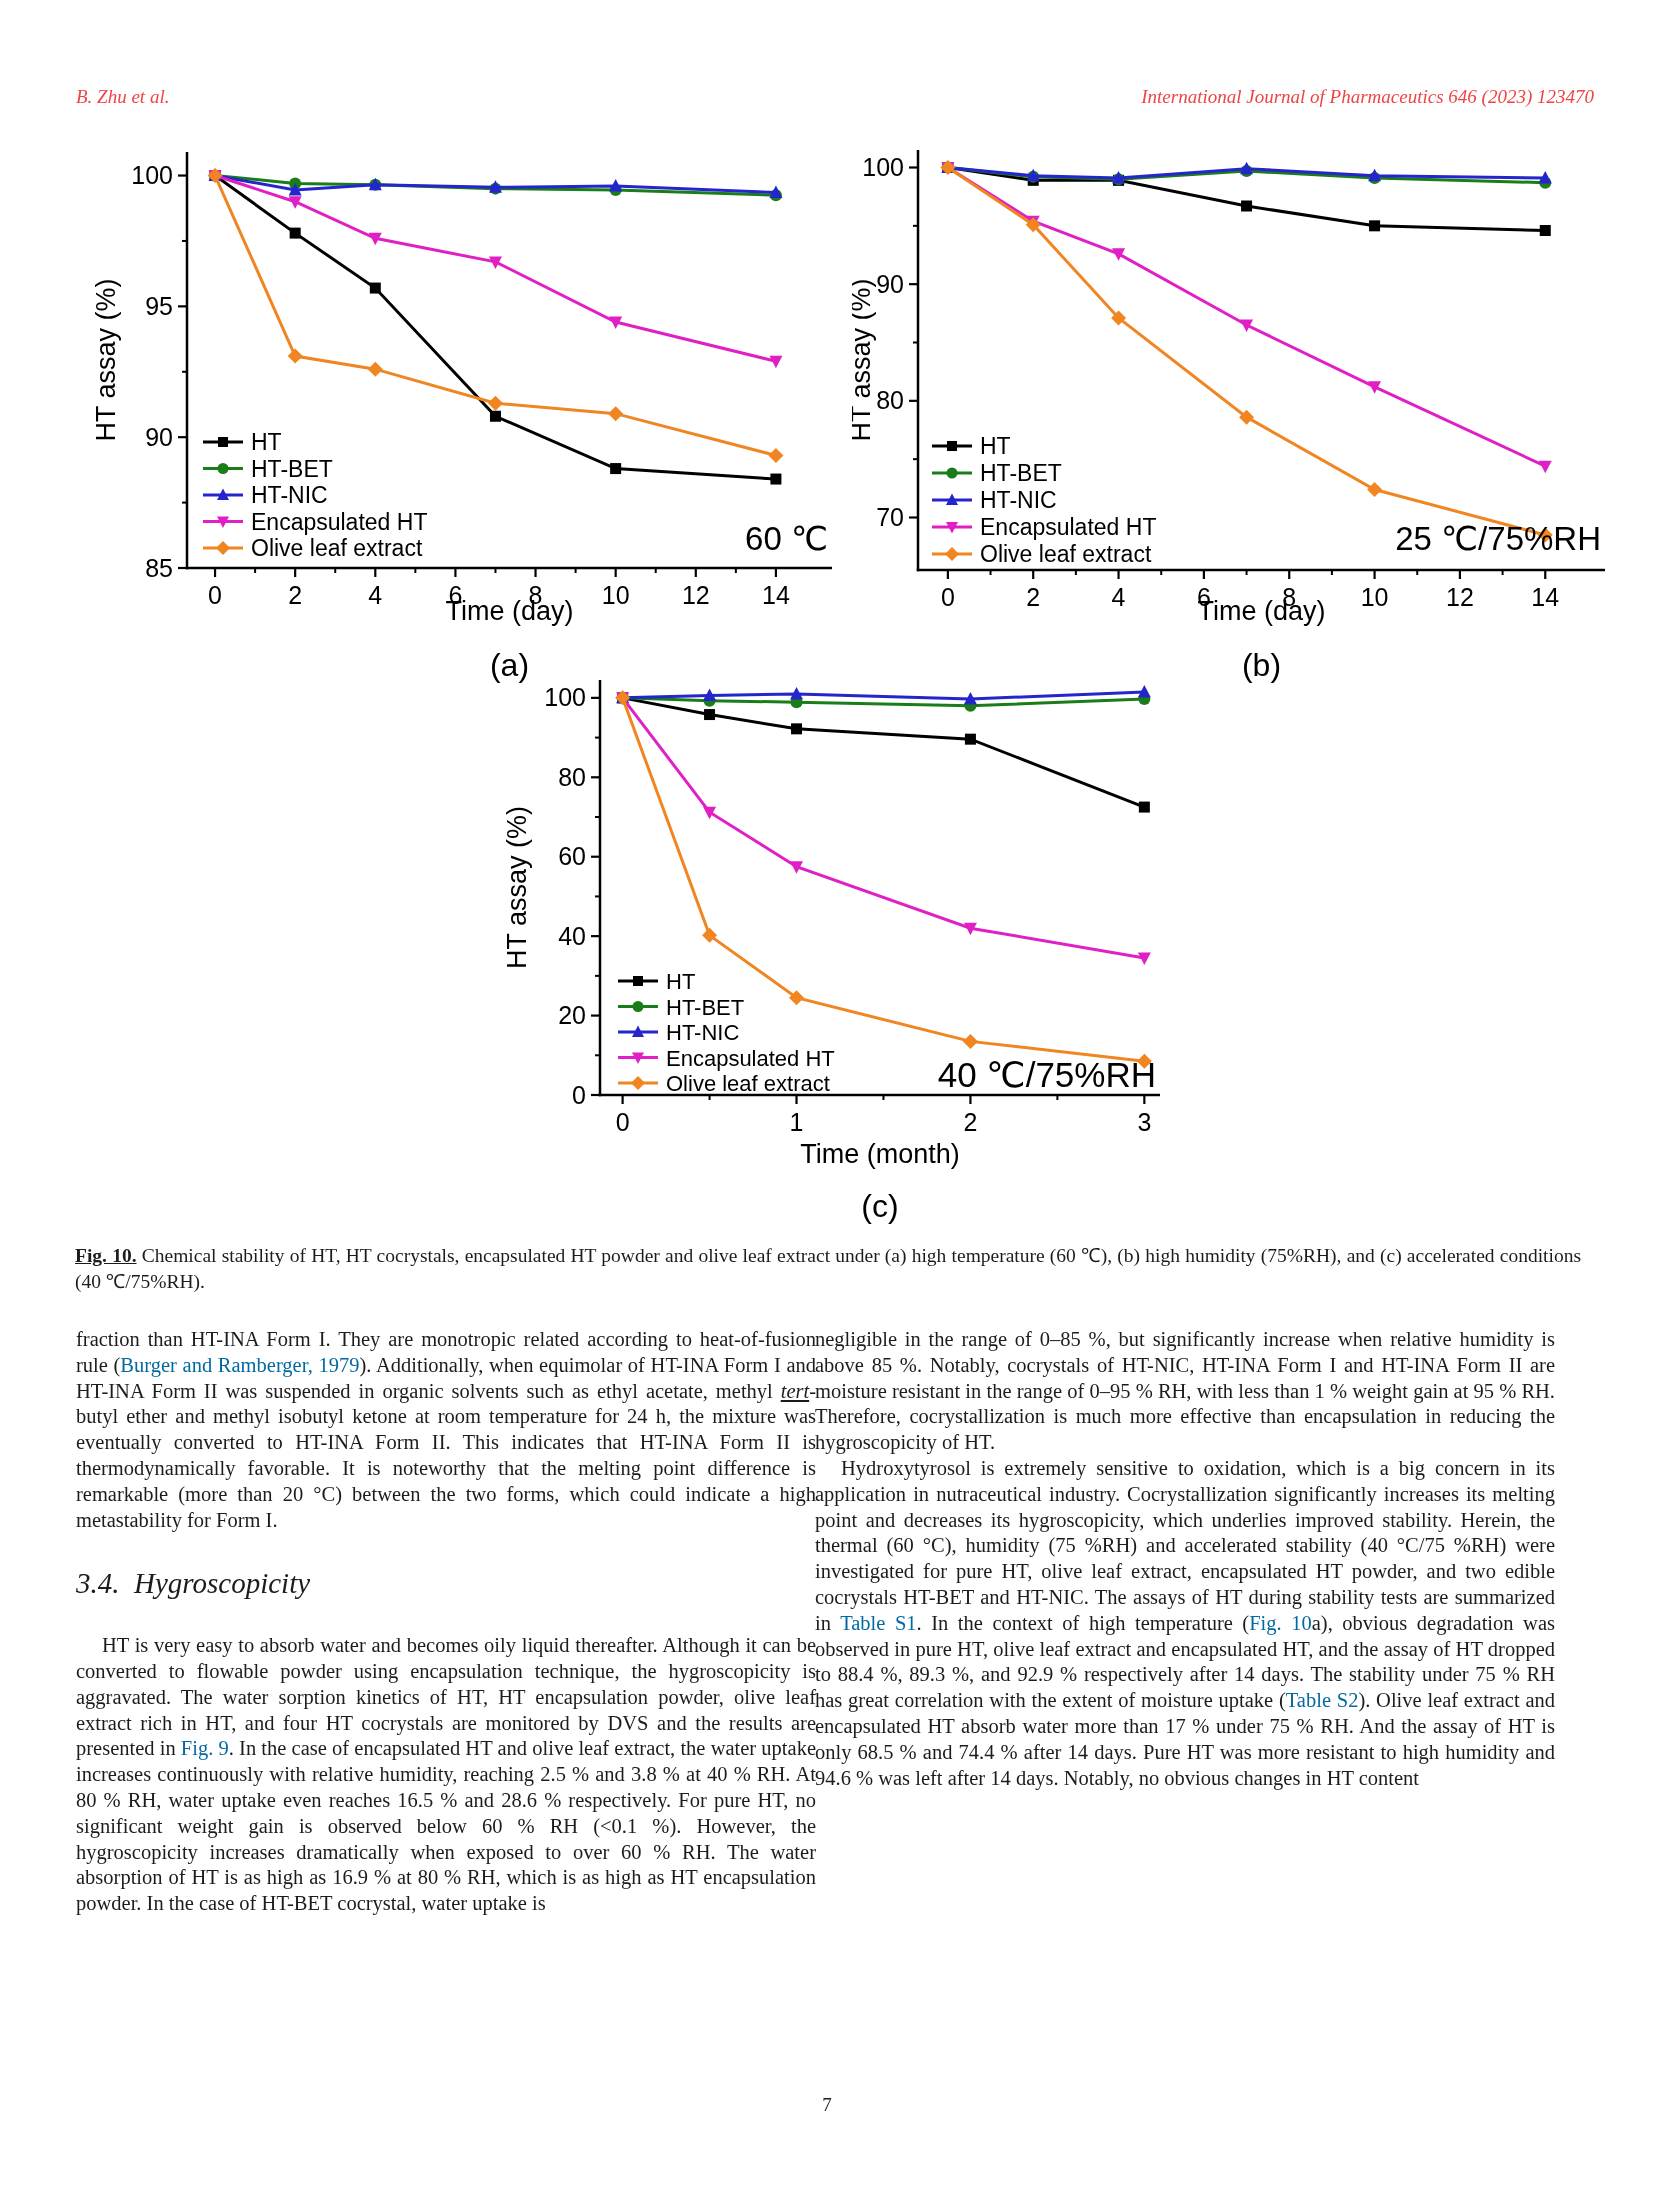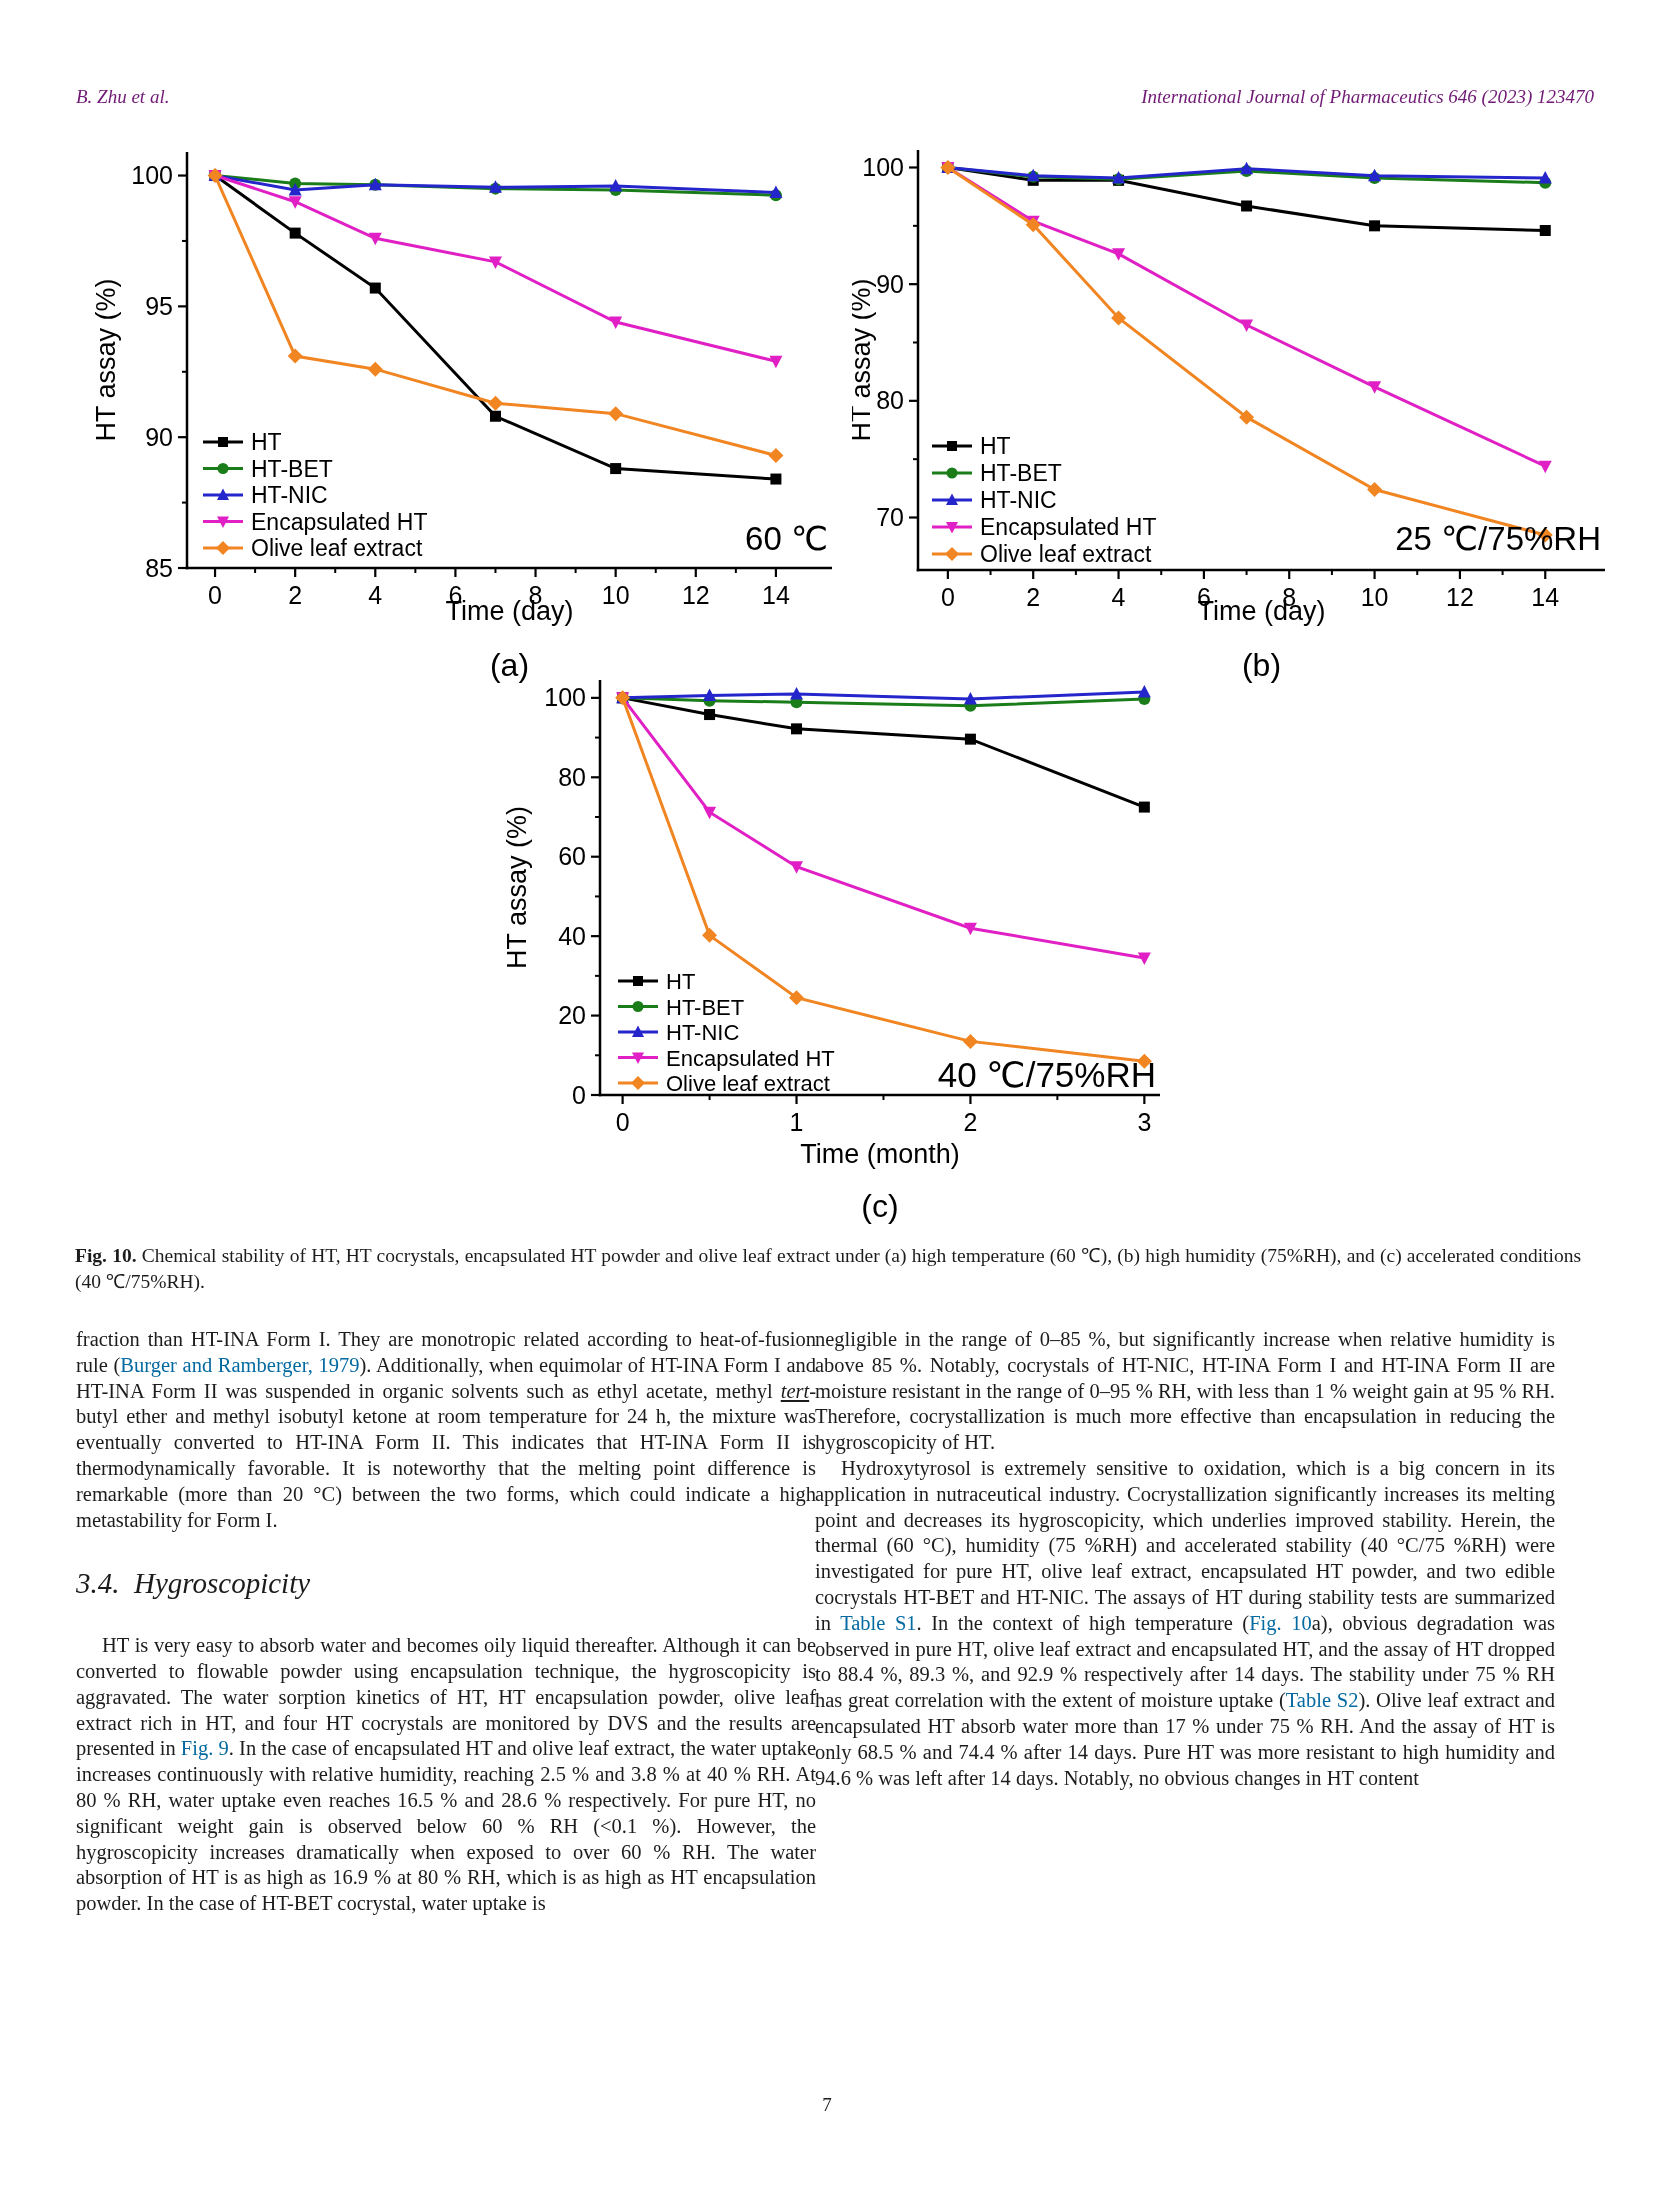--- a/index.html
+++ b/index.html
@@ -1,36 +1,36 @@
 <!DOCTYPE html>
 <html><head>
 <meta charset="utf-8">
 <style>
   html,body{margin:0;padding:0;background:#9a9a9a;}
   .page{position:relative;width:1654px;height:2205px;background:#ffffff;margin:0 auto;
         font-family:"Liberation Serif", serif;color:#1c1c1c;overflow:hidden;}
-  .hdr{position:absolute;top:86px;font-style:italic;font-size:19px;color:#701a75;}
+  .hdr{position:absolute;top:86px;font-style:italic;font-size:19px;color:#ef4444;}
   .hdr-left{left:76px;}
   .hdr-right{right:60px;}
   figure.chart{position:absolute;margin:0;padding:0;}
   figure.chart svg{display:block;}
   .figcaption{position:absolute;left:75px;top:1243px;width:1506px;font-size:19.5px;
               line-height:26px;text-align:justify;color:#1c1c1c;}
   .col{position:absolute;top:1327px;width:740px;font-size:20.5px;line-height:25.8px;
        text-align:justify;}
   .col-left{left:76px;}
   .col-right{left:815px;}
   .col p{margin:0;}
   .col p.indent{text-indent:26px;}
   .col h3{font-size:29px;font-style:italic;font-weight:normal;margin:0;}
   .col-left h3{margin:38px 0 36px 0;}
   .col-right h3{margin:120px 0 36px 0;}
   .seg-link{color:#0369a1;}
   .seg-italic{font-style:italic;text-decoration:underline;}
-  .seg-bold{font-weight:bold;}
+  .seg-bold{font-weight:bold;text-decoration:underline;}
   .pageno{position:absolute;left:0;width:100%;top:2094px;text-align:center;font-size:19px;}
   text{font-family:"Liberation Sans","DejaVu Sans",sans-serif;fill:#000;}
 </style>
 </head>
 <body>
 
 <div class="page">
 
   <div class="hdr hdr-left">B. Zhu et al.</div>
   <div class="hdr hdr-right">International Journal of Pharmaceutics 646 (2023) 123470</div>

